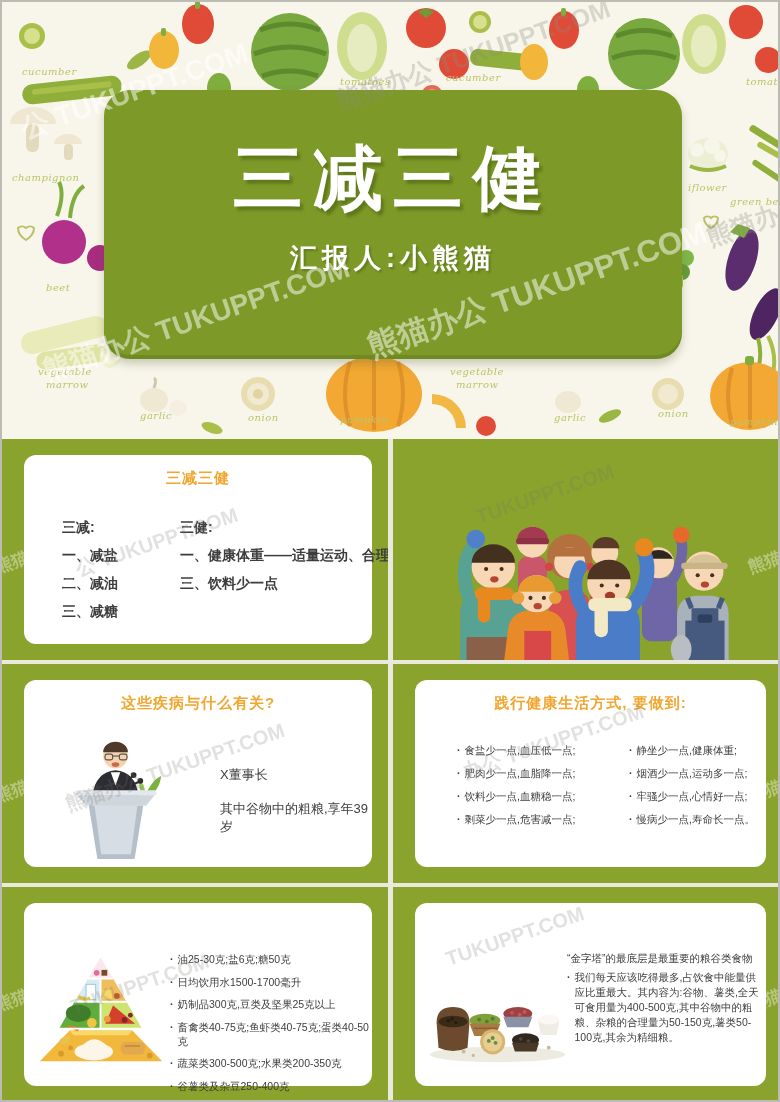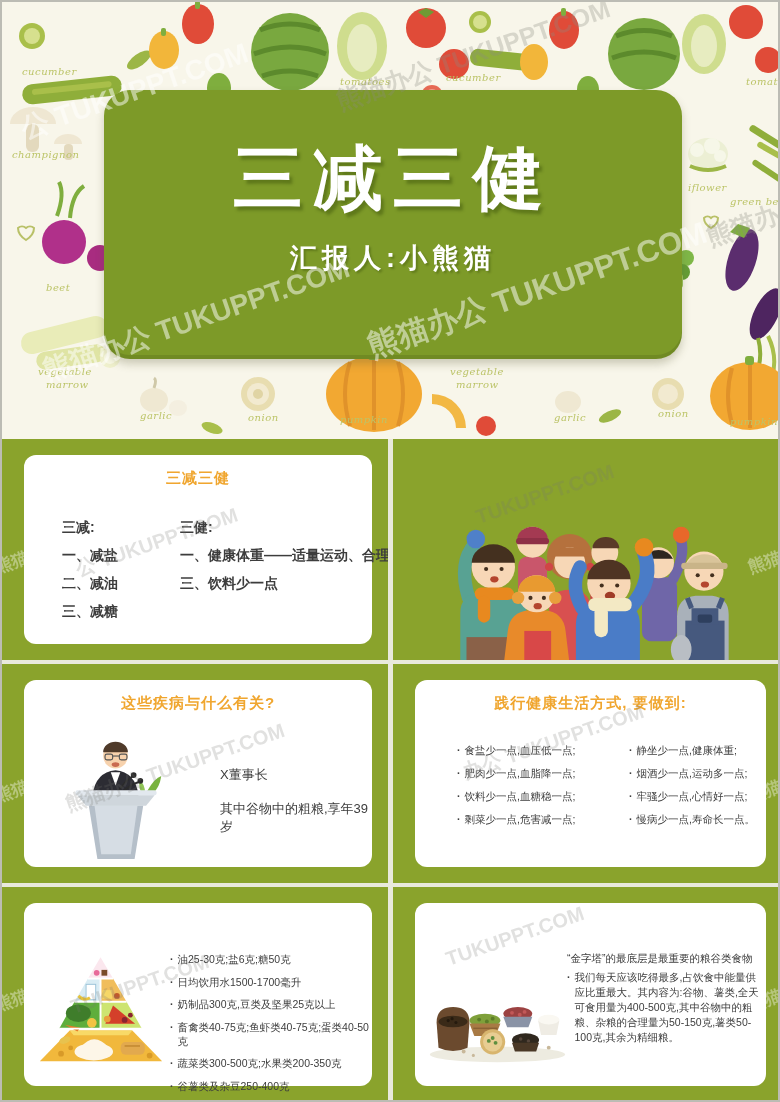--- a/index.html
+++ b/index.html
@@ -214,21 +214,21 @@
       <g>
           <ellipse cx="608" cy="414" rx="12" ry="5" fill="#9cb646" transform="rotate(-25 608 414)"></ellipse>
         <ellipse cx="210" cy="426" rx="11" ry="5" fill="#a9bf4a" transform="rotate(20 210 426)"></ellipse>
         </g>
     </svg>
 
     <span class="vlabel" style="left:20px;top:64px">cucumber</span>
     <span class="vlabel" style="left:338px;top:74px">tomatoes</span>
     <span class="vlabel" style="left:444px;top:70px">cucumber</span>
     <span class="vlabel" style="left:744px;top:74px">tomatoes</span>
-    <span class="vlabel" style="left:10px;top:147px">champignon</span>
+    <span class="vlabel" style="left:10px;top:170px">champignon</span>
     <span class="vlabel" style="left:686px;top:180px">iflower</span>
     <span class="vlabel" style="left:728px;top:194px">green bea</span>
     <span class="vlabel" style="left:44px;top:280px">beet</span>
     <span class="vlabel" style="left:36px;top:364px">vegetable</span>
     <span class="vlabel" style="left:44px;top:377px">marrow</span>
     <span class="vlabel" style="left:138px;top:408px">garlic</span>
     <span class="vlabel" style="left:246px;top:410px">onion</span>
     <span class="vlabel" style="left:338px;top:412px">pumpkin</span>
     <span class="vlabel" style="left:448px;top:364px">vegetable</span>
     <span class="vlabel" style="left:454px;top:377px">marrow</span>

